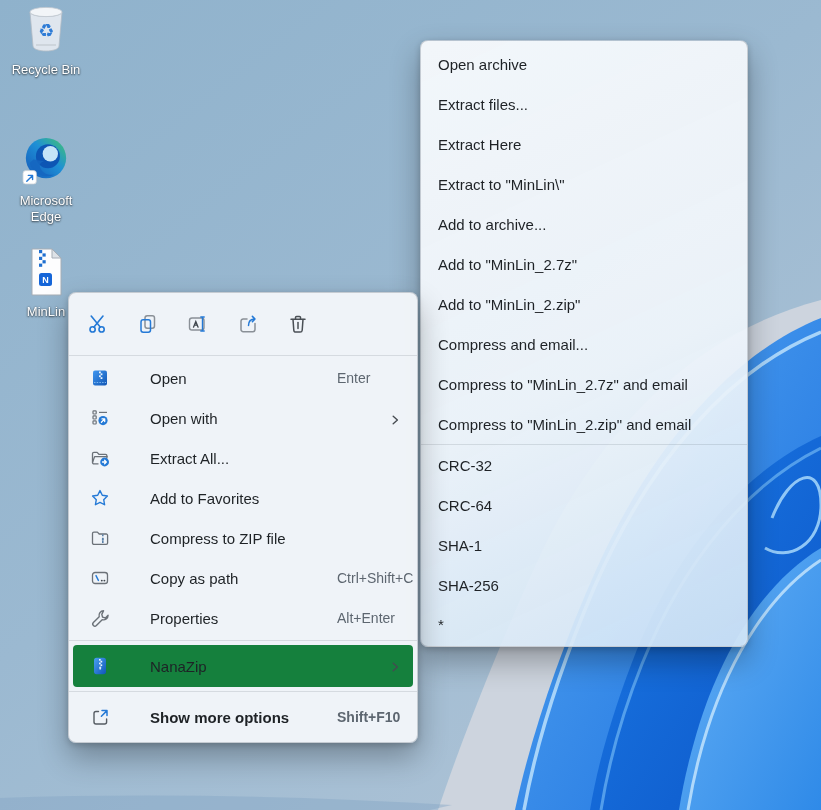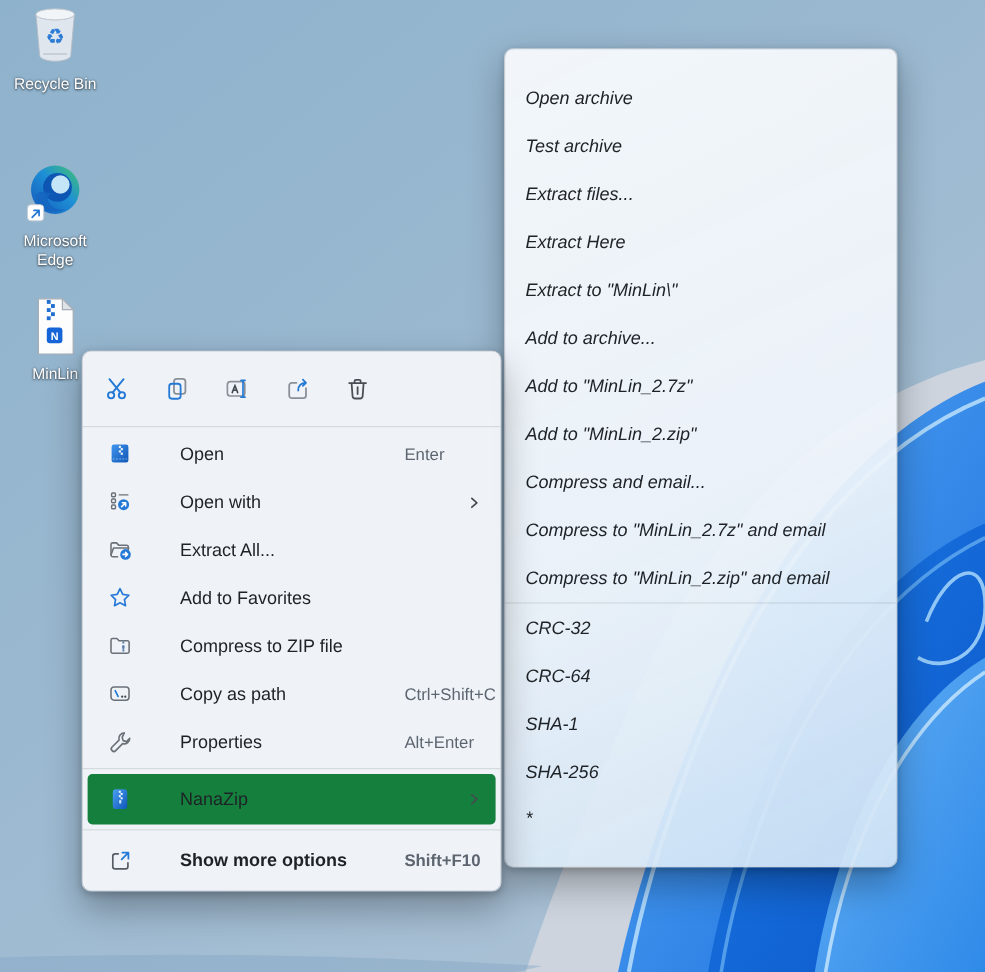--- a/index.html
+++ b/index.html
@@ -35,21 +35,21 @@
   .nanazip-wrap{padding:4px;}
   .mi.highlight{background:#15803d;height:42px;margin:0;}
   .showmore-wrap{padding:3px 0;font-weight:bold;}
   .mi.tall{height:44px;}
 
   
   #sub-menu{left:420px;top:40px;width:328px;z-index:2;
       background:linear-gradient(155deg,rgba(245,248,251,.97) 0%,rgba(238,244,250,.95) 55%,rgba(219,234,247,.93) 85%,rgba(210,229,246,.92) 100%);}
   .smi{height:40px;display:flex;align-items:center;padding-left:17px;font-size:15px;color:#1e2226;white-space:nowrap;}
   .smi.small{height:38px;}
-  #sub-menu .inner{padding:21px 0;font-style:italic;}
+  #sub-menu .inner{padding:3px 0;}
 </style>
 </head>
 <body>
 
 <div class="desktop">
 
   <svg class="wallpaper" viewBox="0 0 821 810" preserveAspectRatio="none">
     <defs>
       <linearGradient id="bgG" x1="0" y1="0" x2="0.8" y2="1">
         <stop offset="0" stop-color="#8fb2cc"></stop>
@@ -332,21 +332,20 @@
         </span>
         <span class="mi-label">Show more options</span>
         <span class="mi-short">Shift+F10</span>
       </div>
     </div>
   </div>
 
   <div class="menu" id="sub-menu">
     <div class="inner">
       <div class="smi">Open archive</div>
-      <div class="smi">Test archive</div>
       <div class="smi">Extract files...</div>
       <div class="smi">Extract Here</div>
       <div class="smi">Extract to "MinLin\"</div>
       <div class="smi">Add to archive...</div>
       <div class="smi">Add to "MinLin_2.7z"</div>
       <div class="smi">Add to "MinLin_2.zip"</div>
       <div class="smi">Compress and email...</div>
       <div class="smi">Compress to "MinLin_2.7z" and email</div>
       <div class="smi">Compress to "MinLin_2.zip" and email</div>
       <div class="sep"></div>

